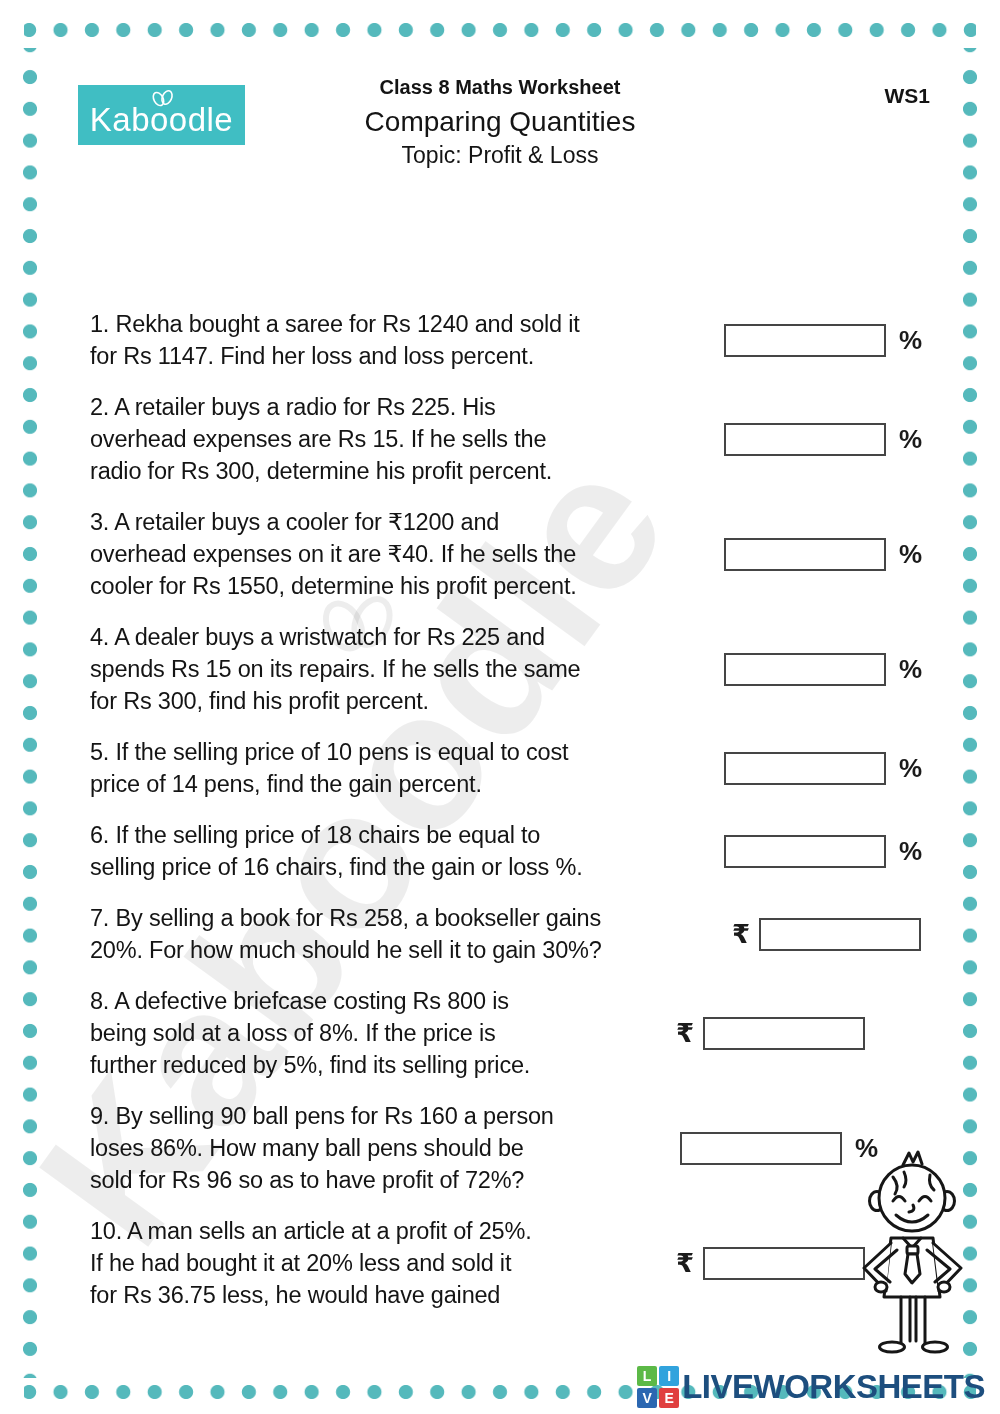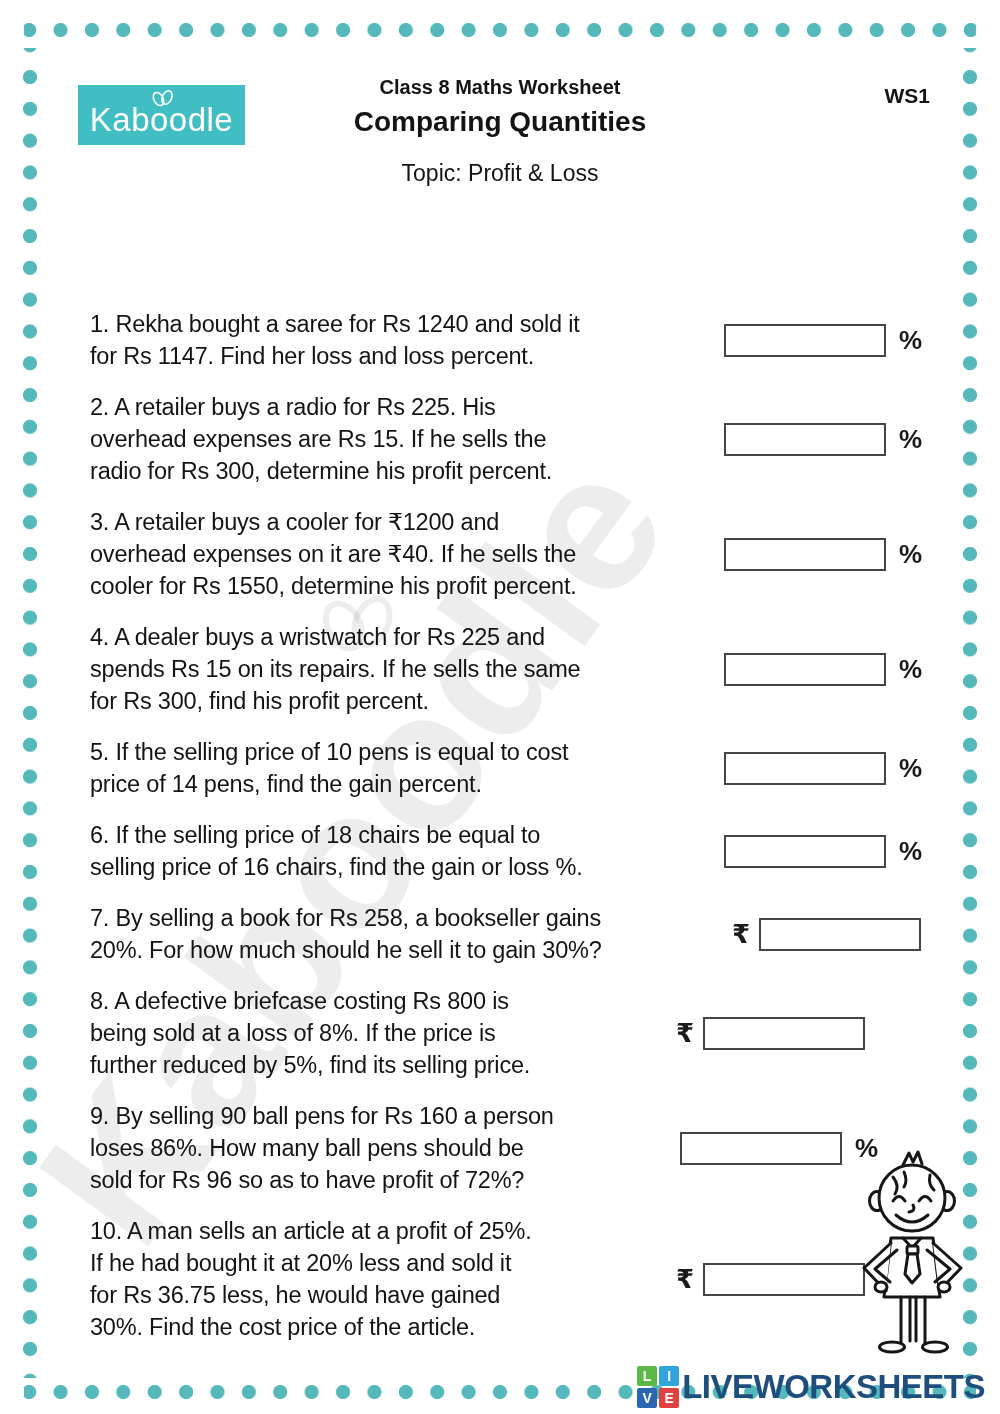--- a/index.html
+++ b/index.html
@@ -33,22 +33,22 @@
   .watermark-butterfly{position:absolute;left:318px;top:588px;z-index:0;pointer-events:none;}
   
   .logo{
     position:absolute;left:78px;top:85px;width:167px;height:60px;background:var(--logo_teal);
     z-index:2;display:flex;align-items:flex-end;justify-content:center;
   }
   .logo-text{color:#fff;font-size:33px;font-weight:500;letter-spacing:0.5px;line-height:1;margin-bottom:9px;}
   .logo-butterfly{position:absolute;left:72px;top:2px;}
   .h-line{position:absolute;left:0;right:0;text-align:center;z-index:2;}
   .h1{top:76px;font-size:20px;font-weight:600;}
-  .h2{top:106px;font-size:28px;font-weight:700;}
-  .h3{top:160px;font-size:23px;font-weight:500;}
+  .h2{top:106px;font-size:28px;font-weight:400;}
+  .h3{top:142px;font-size:23px;font-weight:500;}
   .ws-code{position:absolute;right:70px;top:84px;font-size:21px;font-weight:700;z-index:2;}
   
   .fields{position:absolute;left:90px;top:196px;z-index:2;}
   .field-row{display:flex;align-items:center;margin-bottom:10px;}
   .field-label{width:90px;font-size:24px;}
   .fbox{width:208px;height:35px;background:#fff;border:2px solid var(--box-border);font-size:22px;padding:0 6px;display:flex;align-items:center;}
   
   .questions{position:absolute;left:90px;top:308px;width:832px;z-index:2;}
   .qrow{display:flex;align-items:center;margin-bottom:19px;}
   .qtext{width:640px;font-size:23.5px;line-height:32px;letter-spacing:-0.2px;}
@@ -197,21 +197,20 @@
         <div class="ans" style="margin-left: -50px;">
           <div class="abox"></div>
           <span class="unit after">%</span>
         </div>
       </div>
       <div class="qrow">
         <div class="qtext">
           <div>10. A man sells an article at a profit of 25%.</div>
           <div>If he had bought it at 20% less and sold it</div>
           <div>for Rs 36.75 less, he would have gained</div>
-          <div>30%. Find the cost price of the article.</div>
         </div>
         <div class="ans" style="margin-left: -54px;">
           <span class="unit before">₹</span>
           <div class="abox"></div>
         </div>
       </div>
     </div>
 
   <svg class="boy" width="128" height="215" viewBox="0 0 128 215">
     <g fill="none" stroke="#161616" stroke-width="3" stroke-linecap="round" stroke-linejoin="round">

